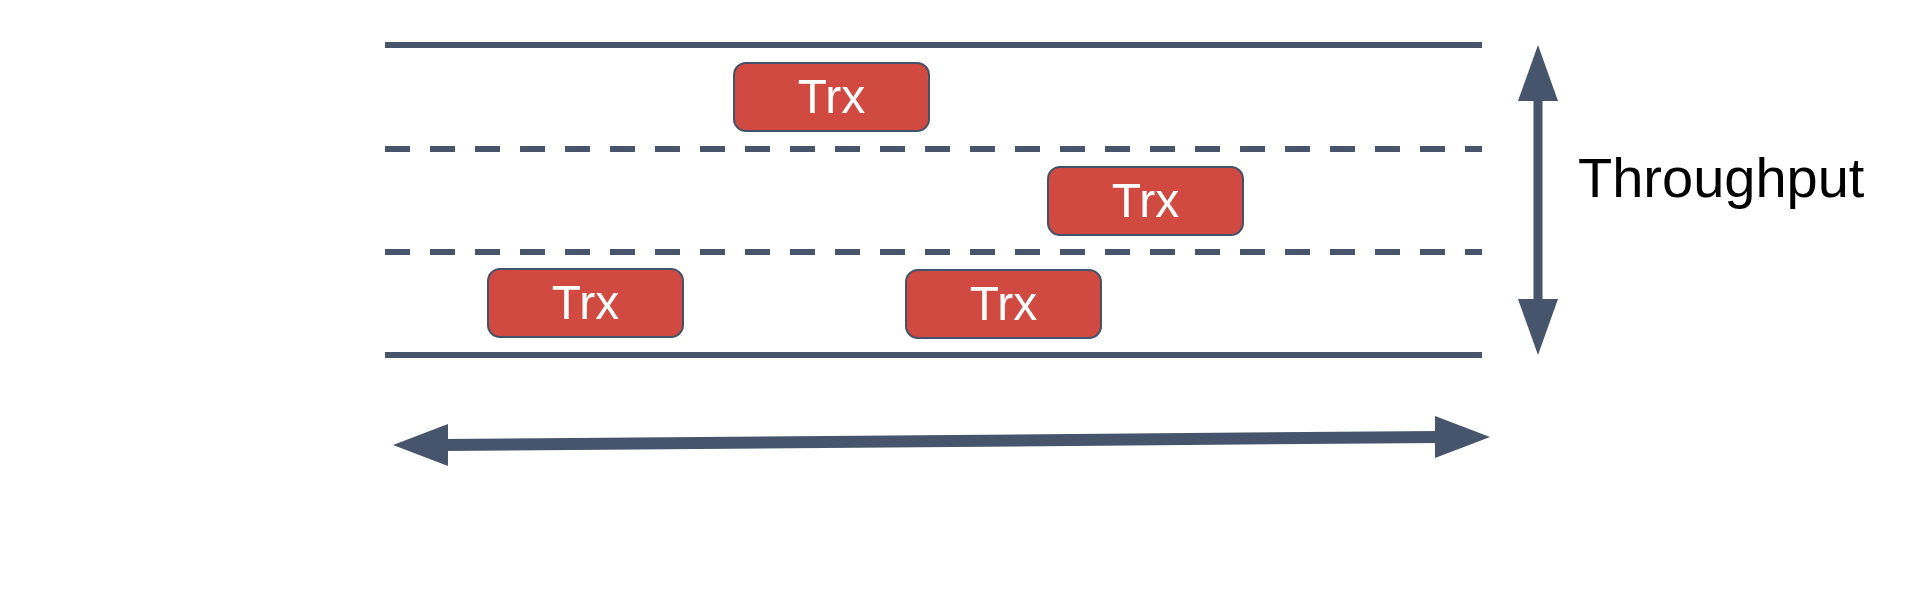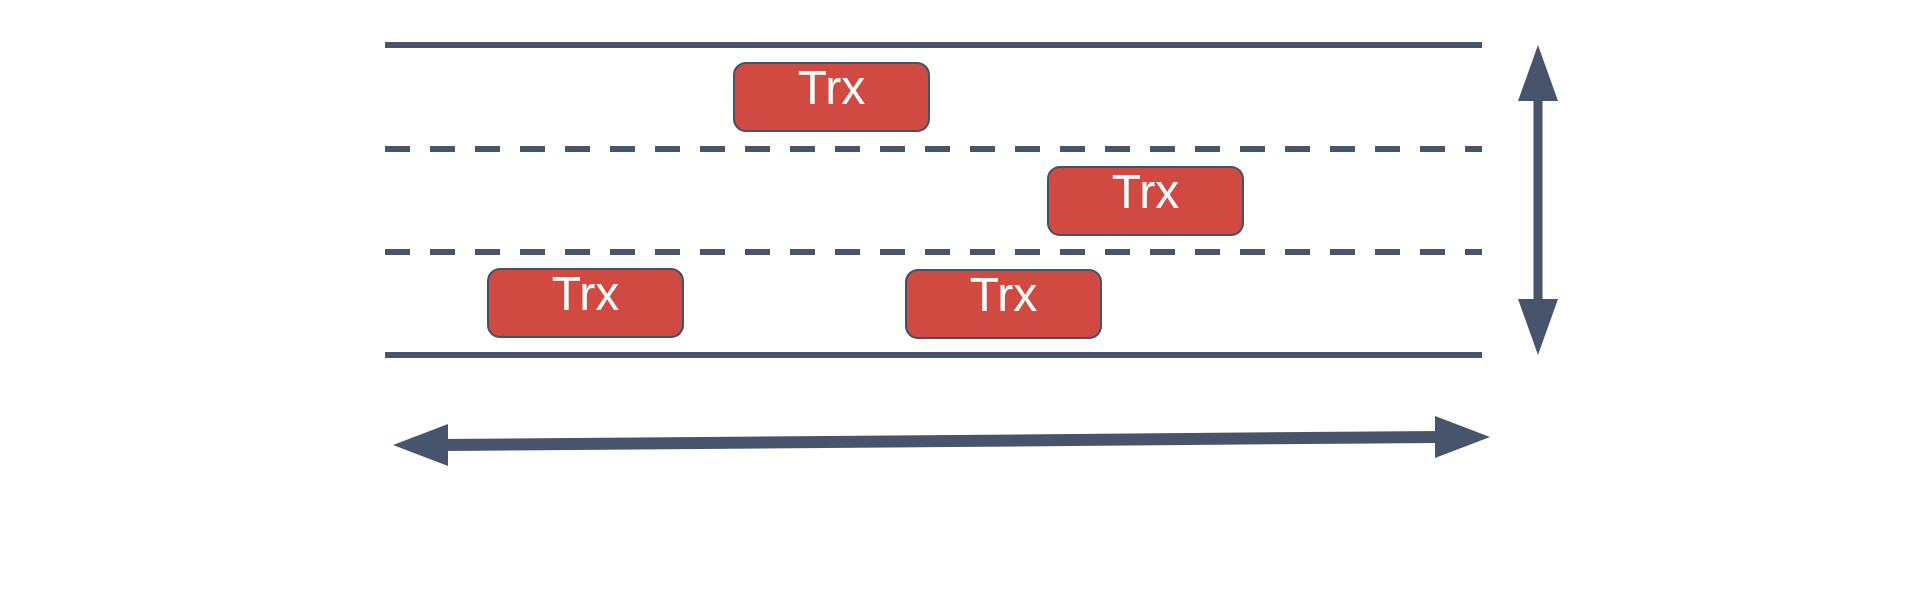--- a/index.html
+++ b/index.html
@@ -20,21 +20,21 @@
   .top-line    { top:42px; }
   .dash-1      { top:146px; }
   .dash-2      { top:249px; }
   .bottom-line { top:352px; }
   
   .trx {
     position:absolute; width:197px; height:70px; box-sizing:border-box;
     background:var(--box-fill,#d14a42);
     border:2.5px solid var(--box-border,#42526a);
     border-radius:13px;
-    display:flex; justify-content:center;
+    display:flex; align-items:center; justify-content:center;
     color:var(--box-text,#ffffff); font-size:48px; line-height:1;
   }
   .trx-1 { left:733px;  top:62px;  }
   .trx-2 { left:1047px; top:166px; }
   .trx-3 { left:487px;  top:268px; }
   .trx-4 { left:905px;  top:269px; }
   
   .v-arrow { position:absolute; left:1508px; top:44px; width:60px; height:312px; }
   .h-arrow { position:absolute; left:390px;  top:410px; width:1104px; height:60px; }
   svg .ink { fill:var(--line,#46556b); }
@@ -75,14 +75,15 @@
     <rect class="ink" x="25.5" y="52" width="9" height="208"></rect>
     <polygon class="ink" points="30,311 10,255 50,255"></polygon>
   </svg>
 
   <svg class="h-arrow" viewBox="0 0 1104 60">
     <polygon class="ink" points="3,35 58,14 58,56"></polygon>
     <line class="ink-stroke" x1="52" y1="35" x2="1050" y2="27" stroke-width="12"></line>
     <polygon class="ink" points="1100,27 1045,6 1045,48"></polygon>
   </svg>
 
+  <div class="axis-label throughput-label">Throughput</div>
 
 </div>
 
 </body></html>

